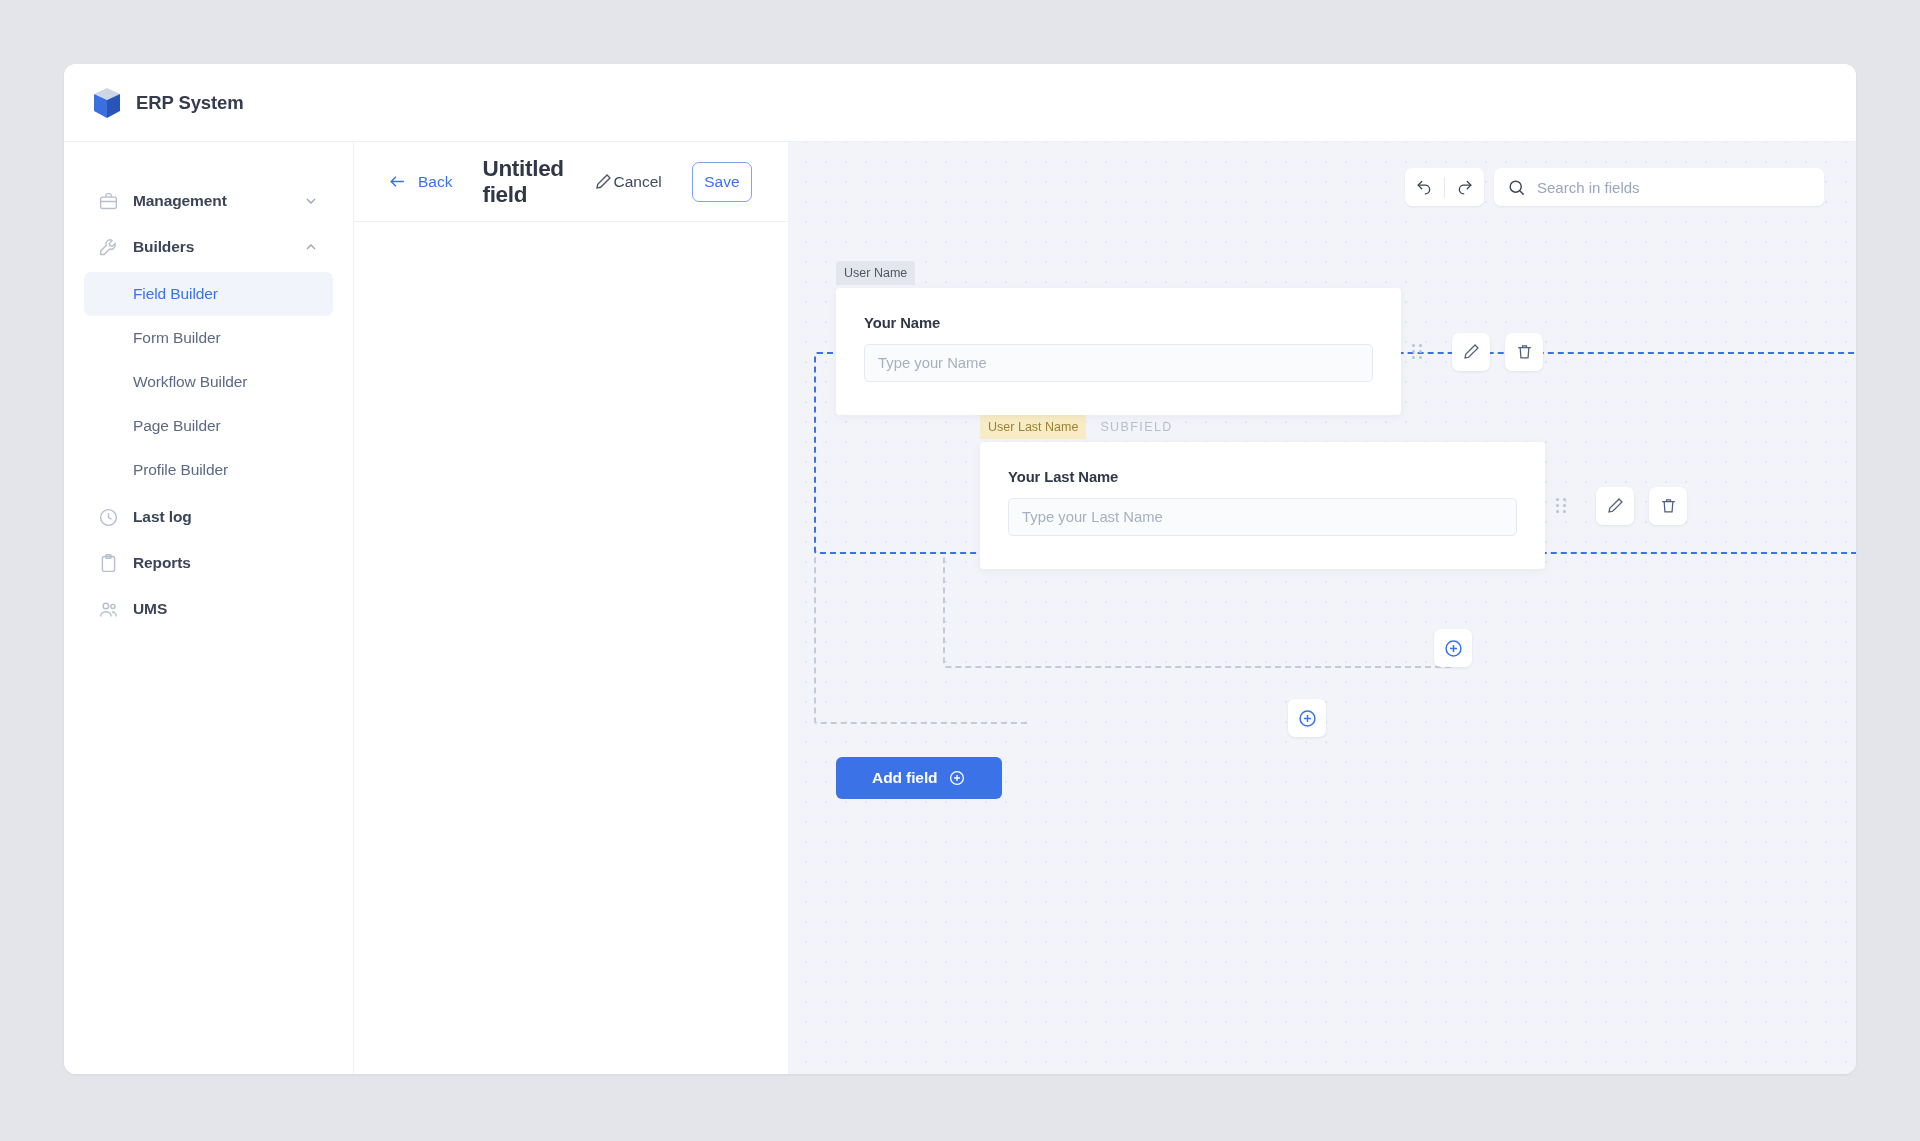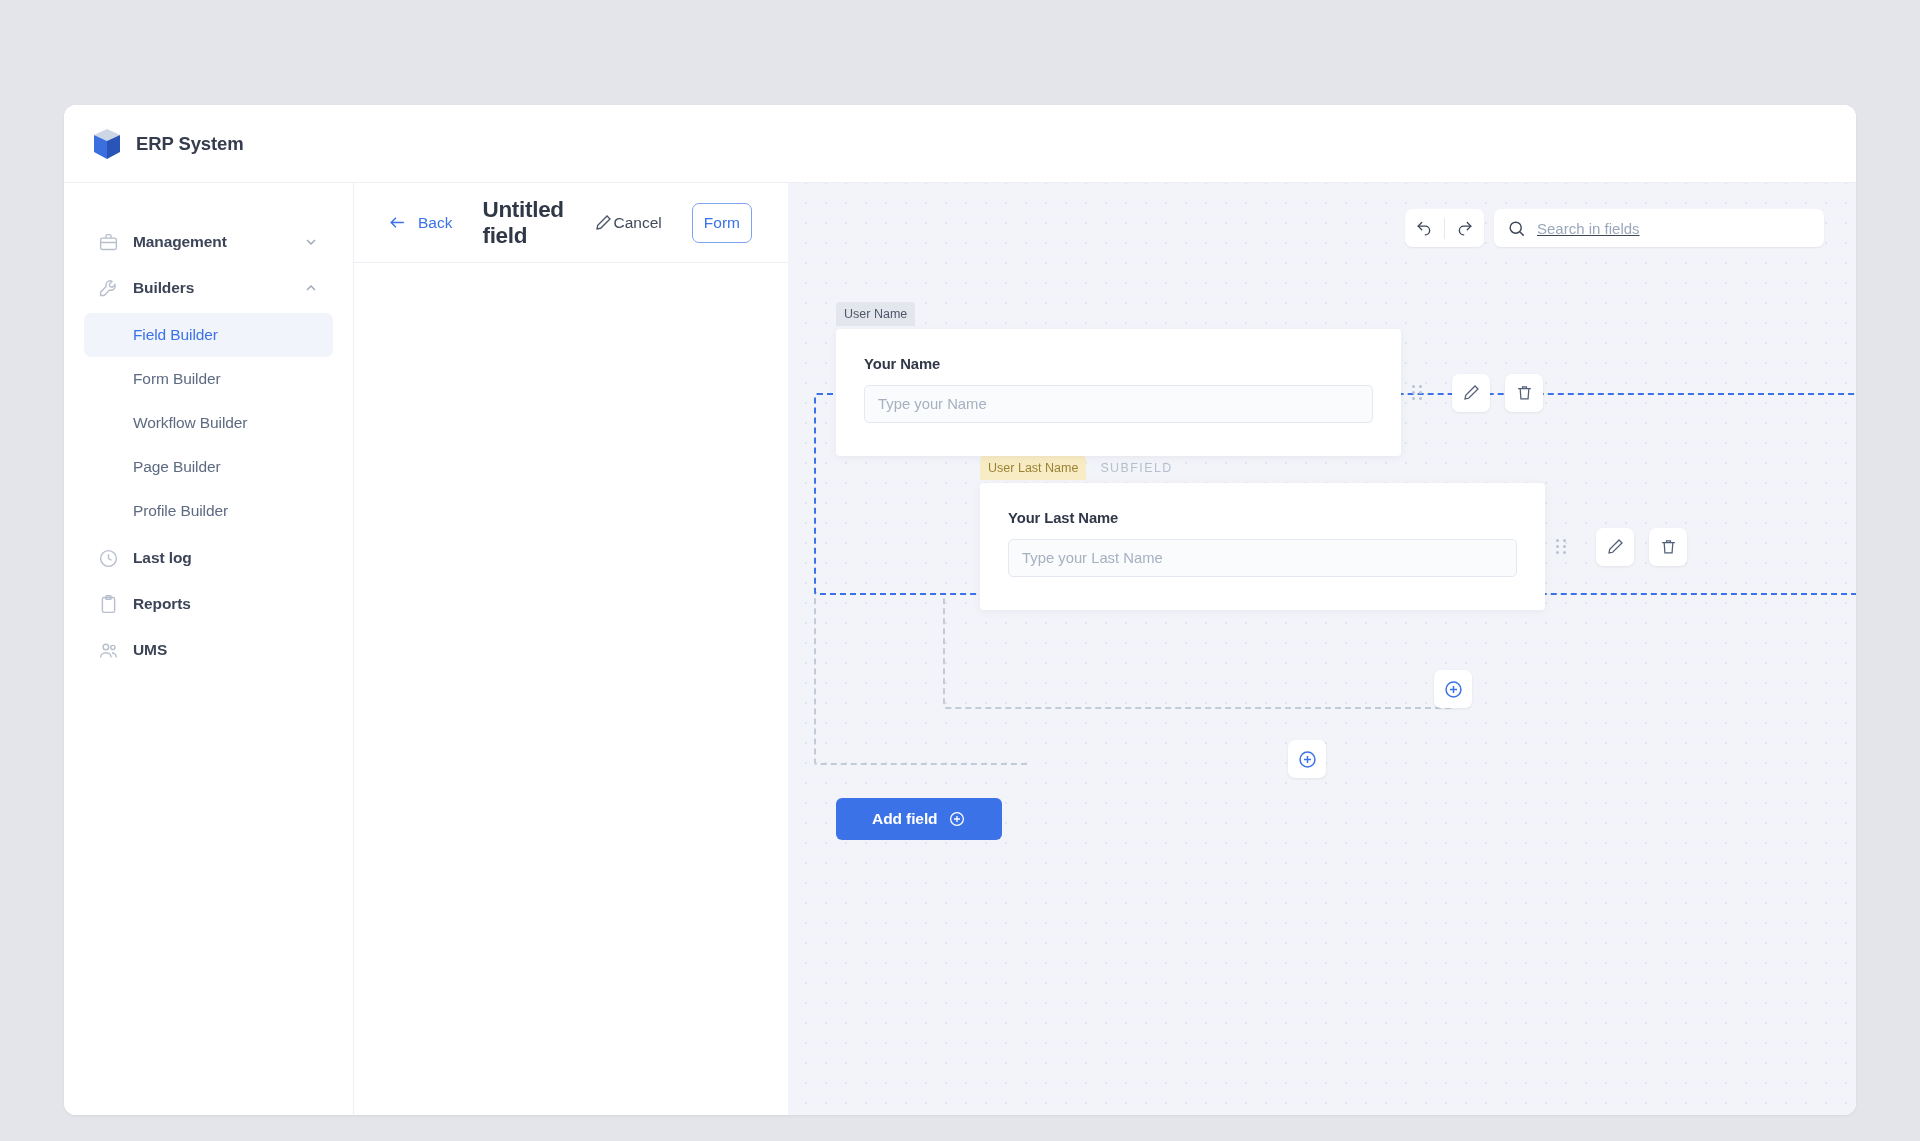--- a/index.html
+++ b/index.html
@@ -18,21 +18,20 @@
     left: 64px;
     top: 64px;
     width: 1792px;
     height: 1010px;
     background: #ffffff;
     border-radius: 12px;
     overflow: hidden;
     box-shadow: 0 1px 3px rgba(16,24,40,.06);
     display: flex;
     flex-direction: column;
-    margin-top: 41px;
   }
 
   
   .topbar {
     height: 78px;
     flex: 0 0 78px;
     border-bottom: 1px solid #eceff3;
     display: flex;
     align-items: center;
     padding-left: 28px;
@@ -188,21 +187,21 @@
     border-radius: 7px;
     display: flex; align-items: center;
     padding: 0 13px;
     gap: 11px;
     box-shadow: 0 1px 2px rgba(16,24,40,.07);
   }
   .search-box svg { width: 19px; height: 19px; color: #3d4657; flex: 0 0 19px; display:block; }
   .search-input {
     border: 0; outline: 0; background: transparent;
     font-family: inherit; font-size: 15px;
-    color: #3d4657; width: 100%; text-decoration: underline;
+    color: #3d4657; width: 100%;
   }
   .search-input::placeholder { color: #9aa6ba; }
 
   
   .zone {
     position: absolute;
     border-radius: 3px;
   }
   .zone-primary {
     left: 26px; top: 210px;
@@ -466,21 +465,21 @@
           <span>Back</span>
         </div>
         <div class="page-title">Untitled field</div>
         <div class="title-edit">
           <svg viewBox="0 0 24 24" fill="none" stroke="currentColor" stroke-width="1.7">
             <path d="M16.5 3.8l3.7 3.7L8.4 19.3l-4.6.9.9-4.6z"></path>
           </svg>
         </div>
         <div class="header-spacer"></div>
         <div class="cancel-btn">Cancel</div>
-        <button class="save-btn">Form</button>
+        <button class="save-btn">Save</button>
       </div>
 
       <div class="canvas">
 
         <div class="canvas-toolbar">
           <div class="undo-redo">
             <div class="ur-btn">
               <svg viewBox="0 0 24 24" fill="none" stroke="currentColor" stroke-width="1.7" stroke-linecap="round">
                 <path d="M4 9h9a5.5 5.5 0 010 11"></path>
                   <path d="M4 9l4.5-4.5M4 9l4.5 4.5"></path>

